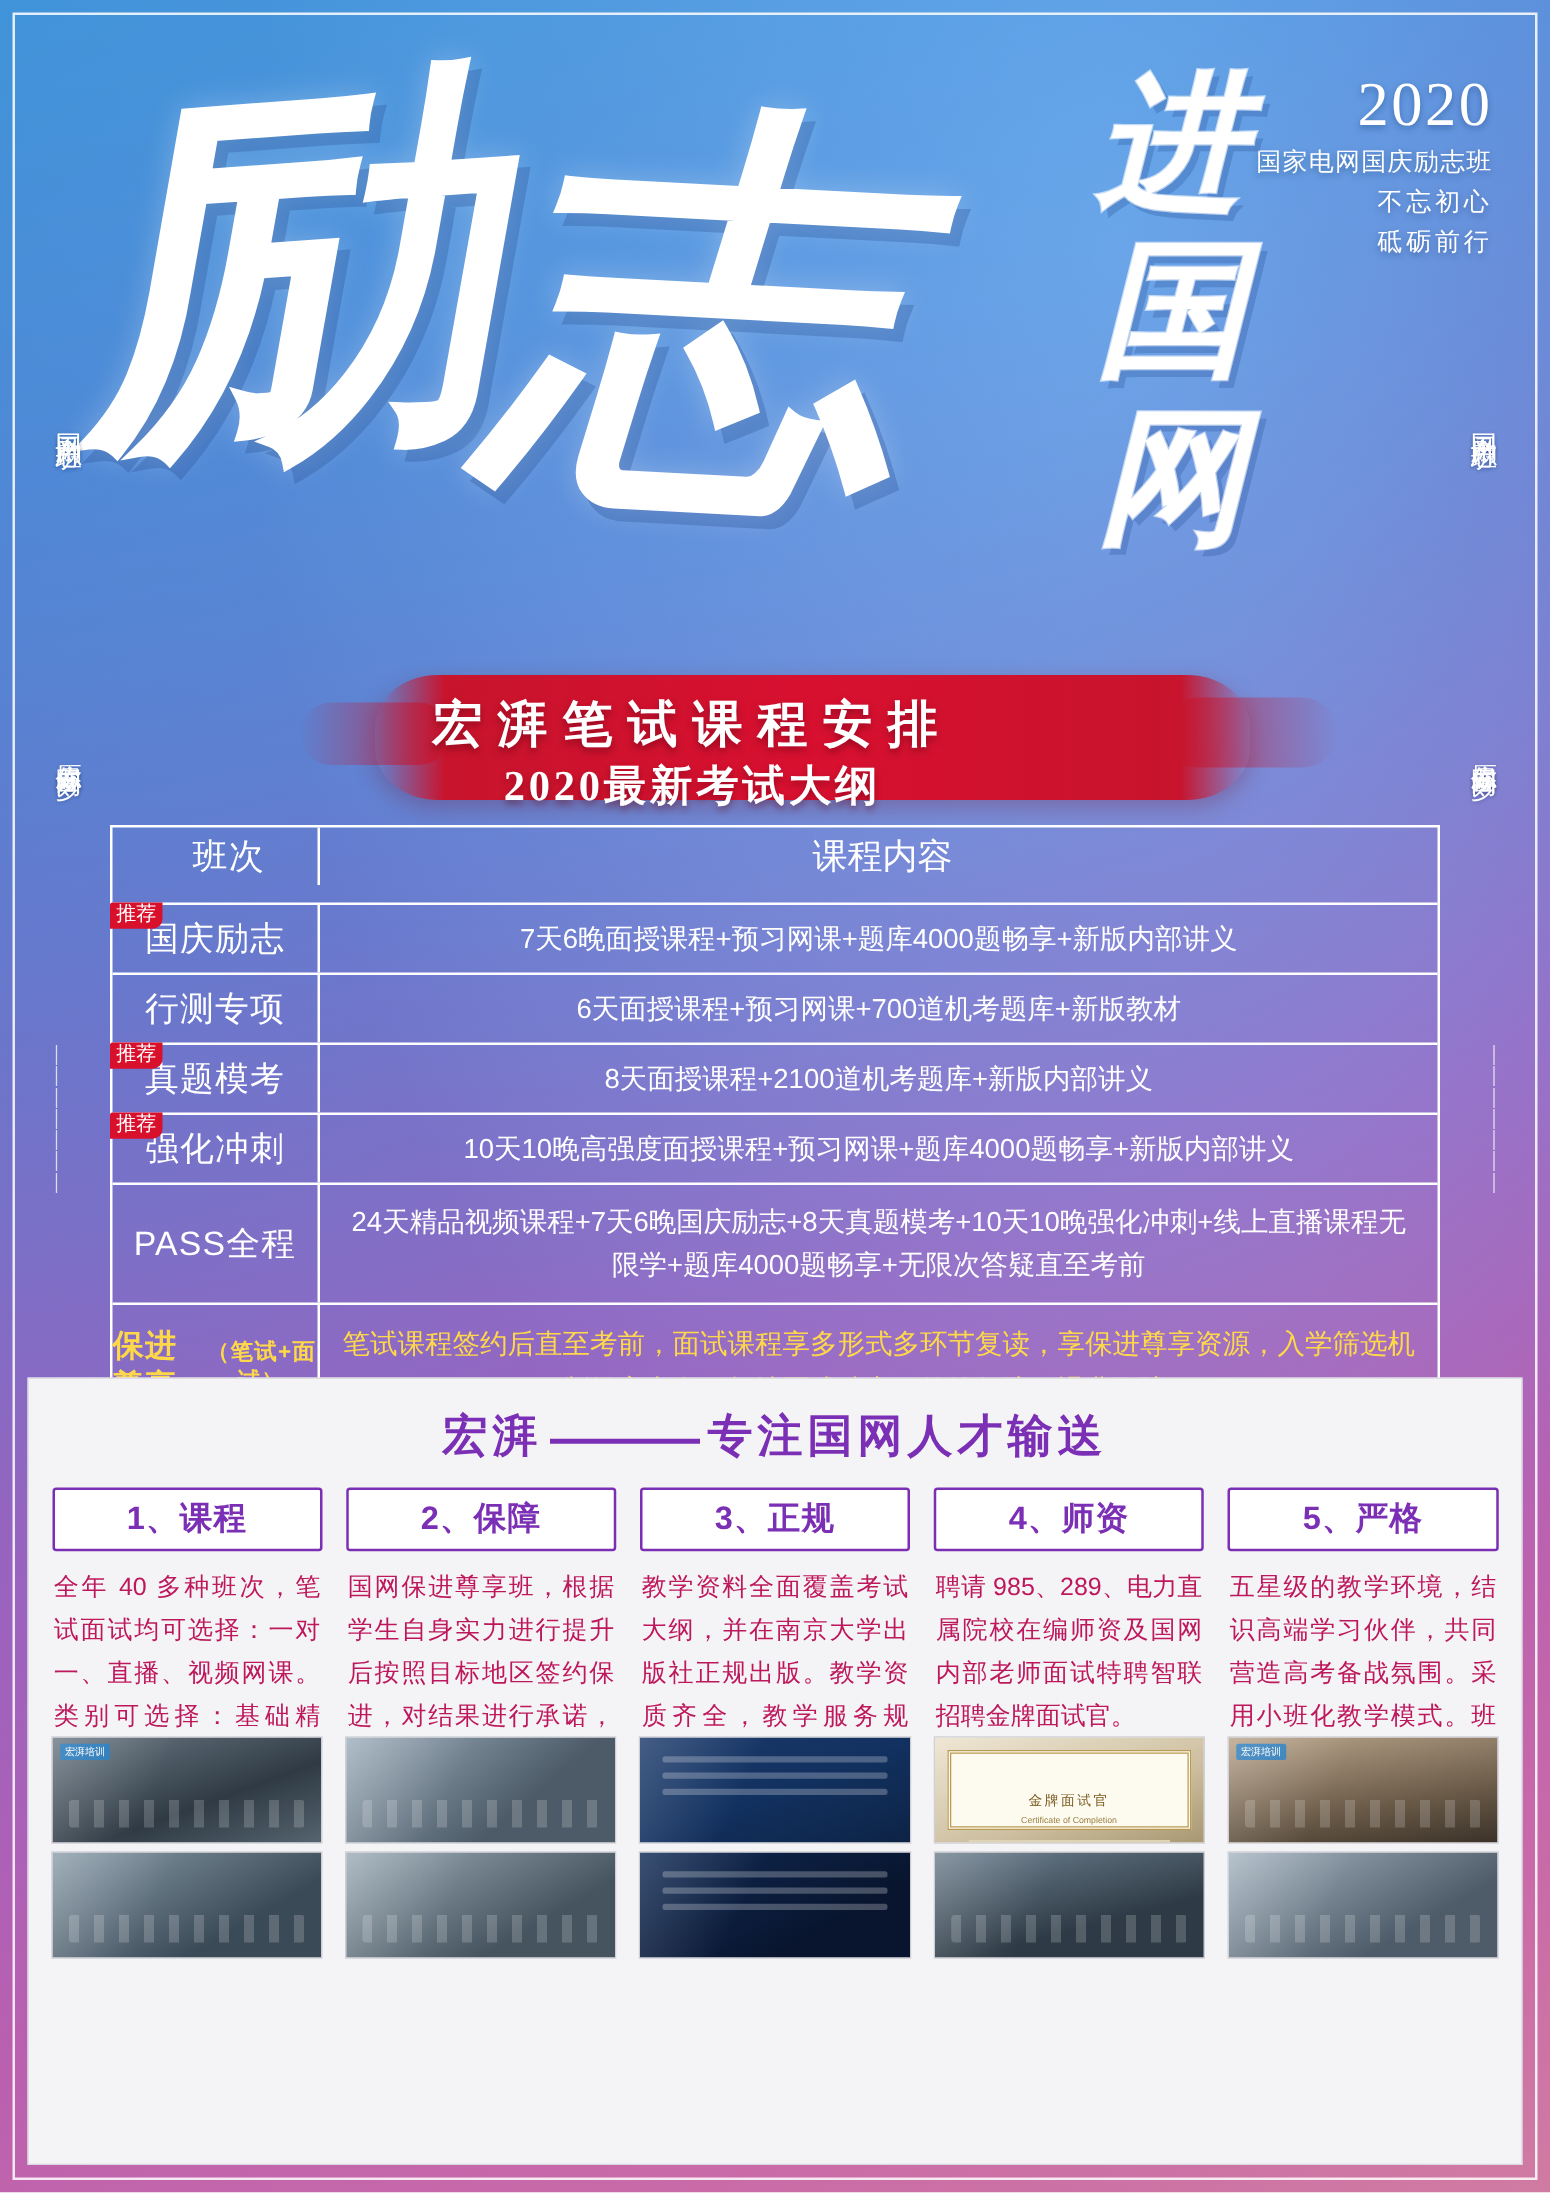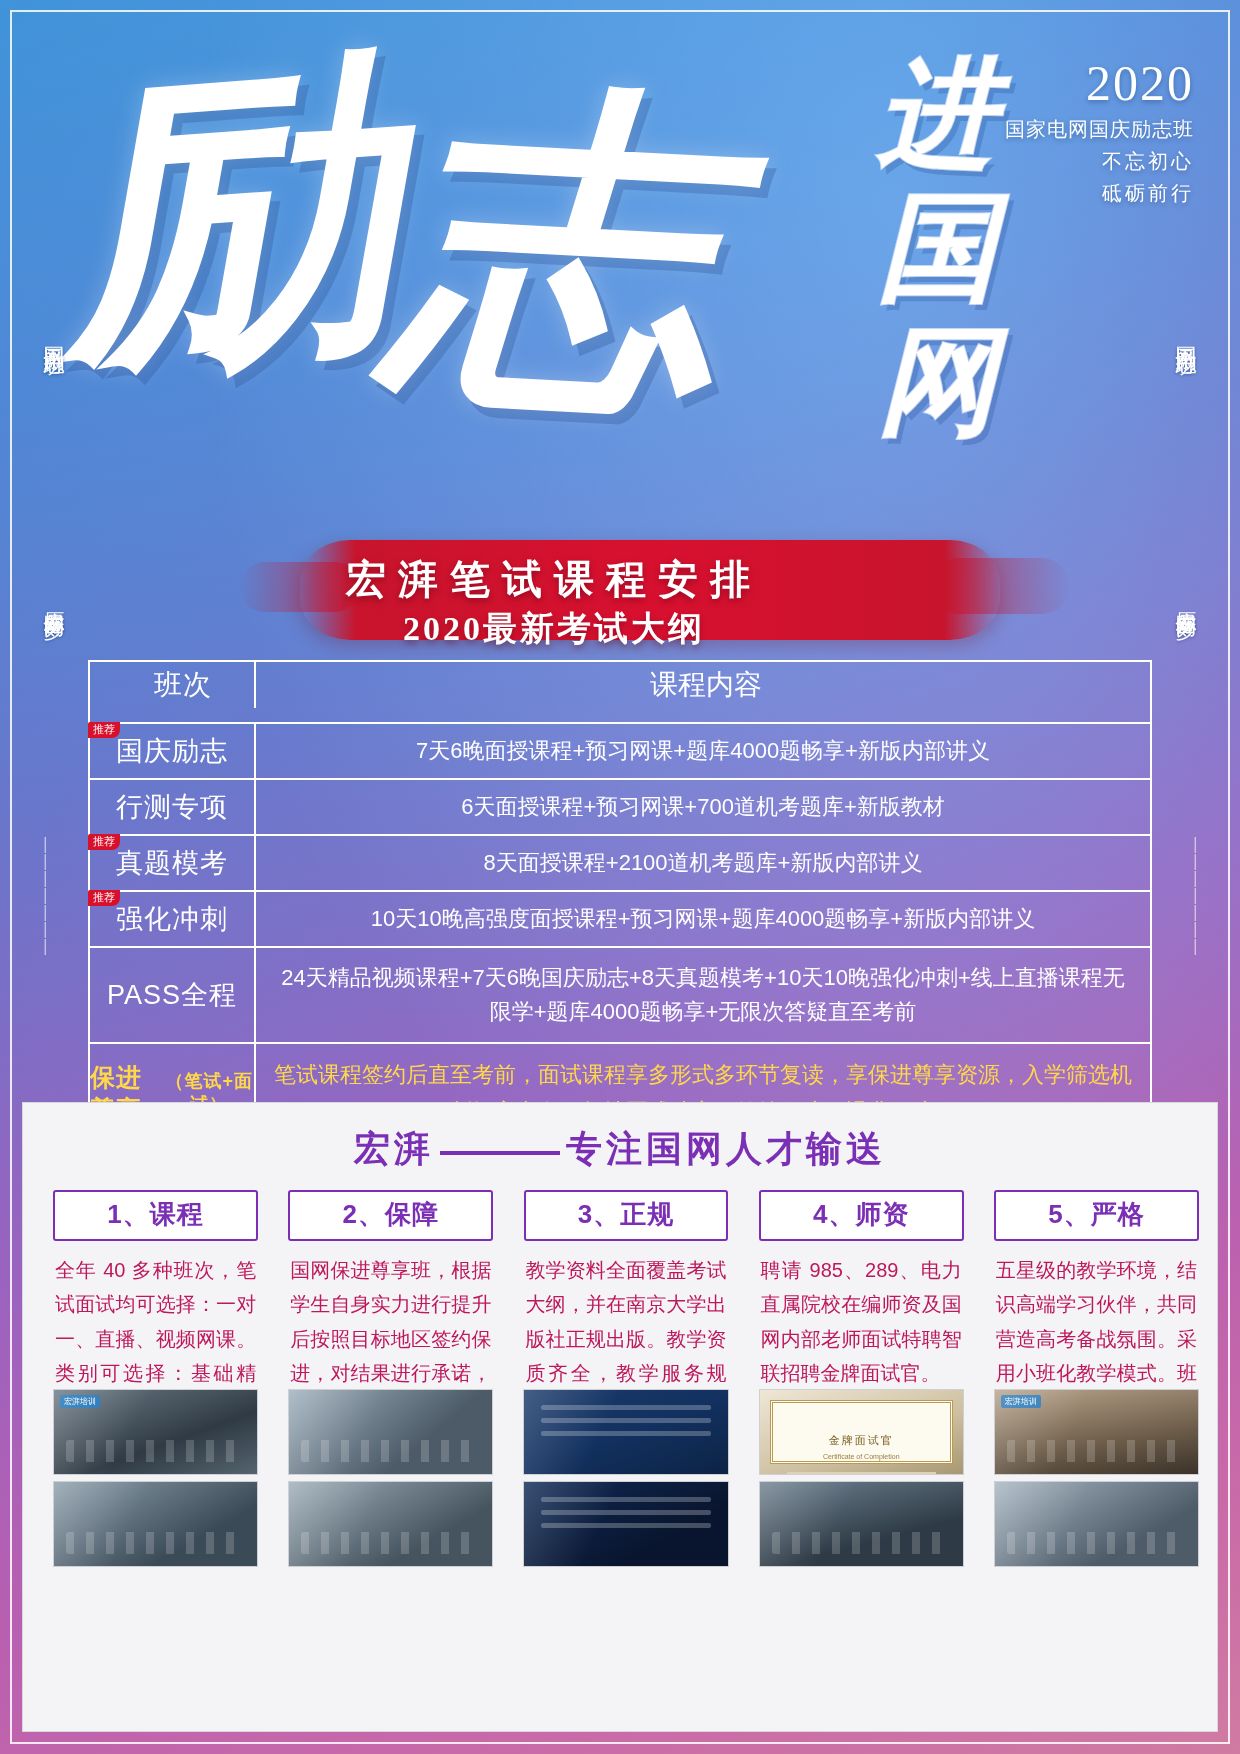--- a/index.html
+++ b/index.html
@@ -159,21 +159,21 @@
     display: flex; align-items: center; justify-content: center;
     padding: 10px 16px;
     font-size: 22px; line-height: 1.55;
     text-align: center;
   }
   .row.head .cell-l, .row.head .cell-r { font-size: 28px; height: 46px; padding-left: 22px; }
   .row.head { min-height: 62px; }
   .badge {
     position: absolute; left: -2px; top: -2px;
     background: #d8102c; color: #fff;
-    font-size: 11px; padding: 2px 5px 3px;
+    font-size: 16px; padding: 2px 5px 3px;
     line-height: 1; border-radius: 2px 0 8px 0;
     letter-spacing: 0;
   }
   .row.vip .cell-l { color: #ffd84a; font-weight: bold; font-size: 25px; flex-direction: row; line-height: 1.3; }
   .row.vip .cell-l .sub { font-size: 18px; font-weight: bold; text-align: center; }
   .row.vip .cell-r { color: #ffd84a; font-size: 22px; line-height: 1.7; }
   .row.tall { min-height: 96px; }
   .row.vip { min-height: 98px; }
 
   
@@ -184,21 +184,21 @@
     border: 1px solid #d8d8e0;
   }
   .slogan {
     text-align: center; padding-top: 22px;
     font-family: "Liberation Serif", serif; font-weight: bold;
     font-size: 36px; color: #7b2fb5;
     letter-spacing: 4px;
   }
   .slogan .dash { display:inline-block; width: 120px; height: 4px; background: #7b2fb5; vertical-align: middle; margin: 0 6px; }
   .cols { display: flex; gap: 10px; padding: 16px 14px 14px; }
-  .col { flex: 1; margin-left: 12px; }
+  .col { flex: 1; }
   .col-title {
     display: block; margin: 0 auto 12px; width: 96%;
     text-align: center;
     border: 2px solid #7b2fb5;
     color: #7b2fb5;
     font-size: 26px; font-weight: bold;
     padding: 5px 0 7px;
     border-radius: 3px;
     background: #fff;
     letter-spacing: 1px;

